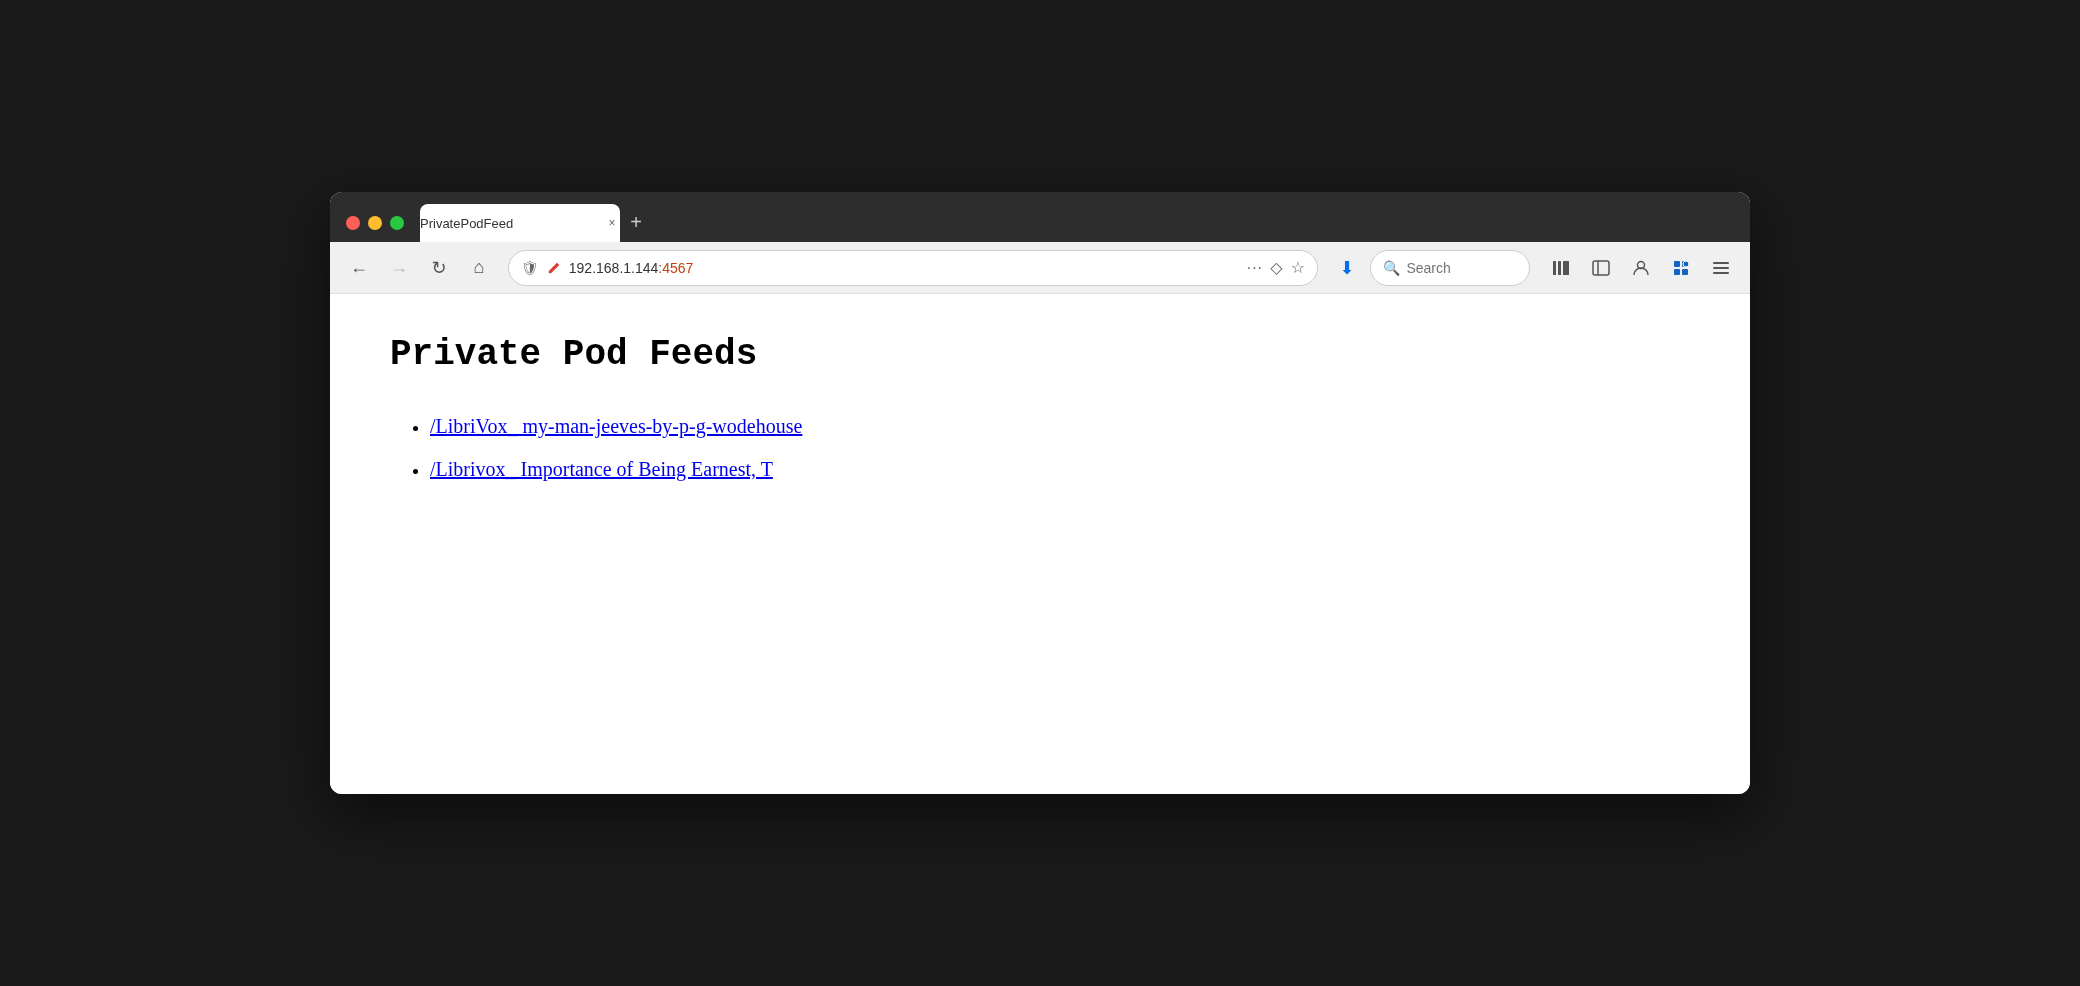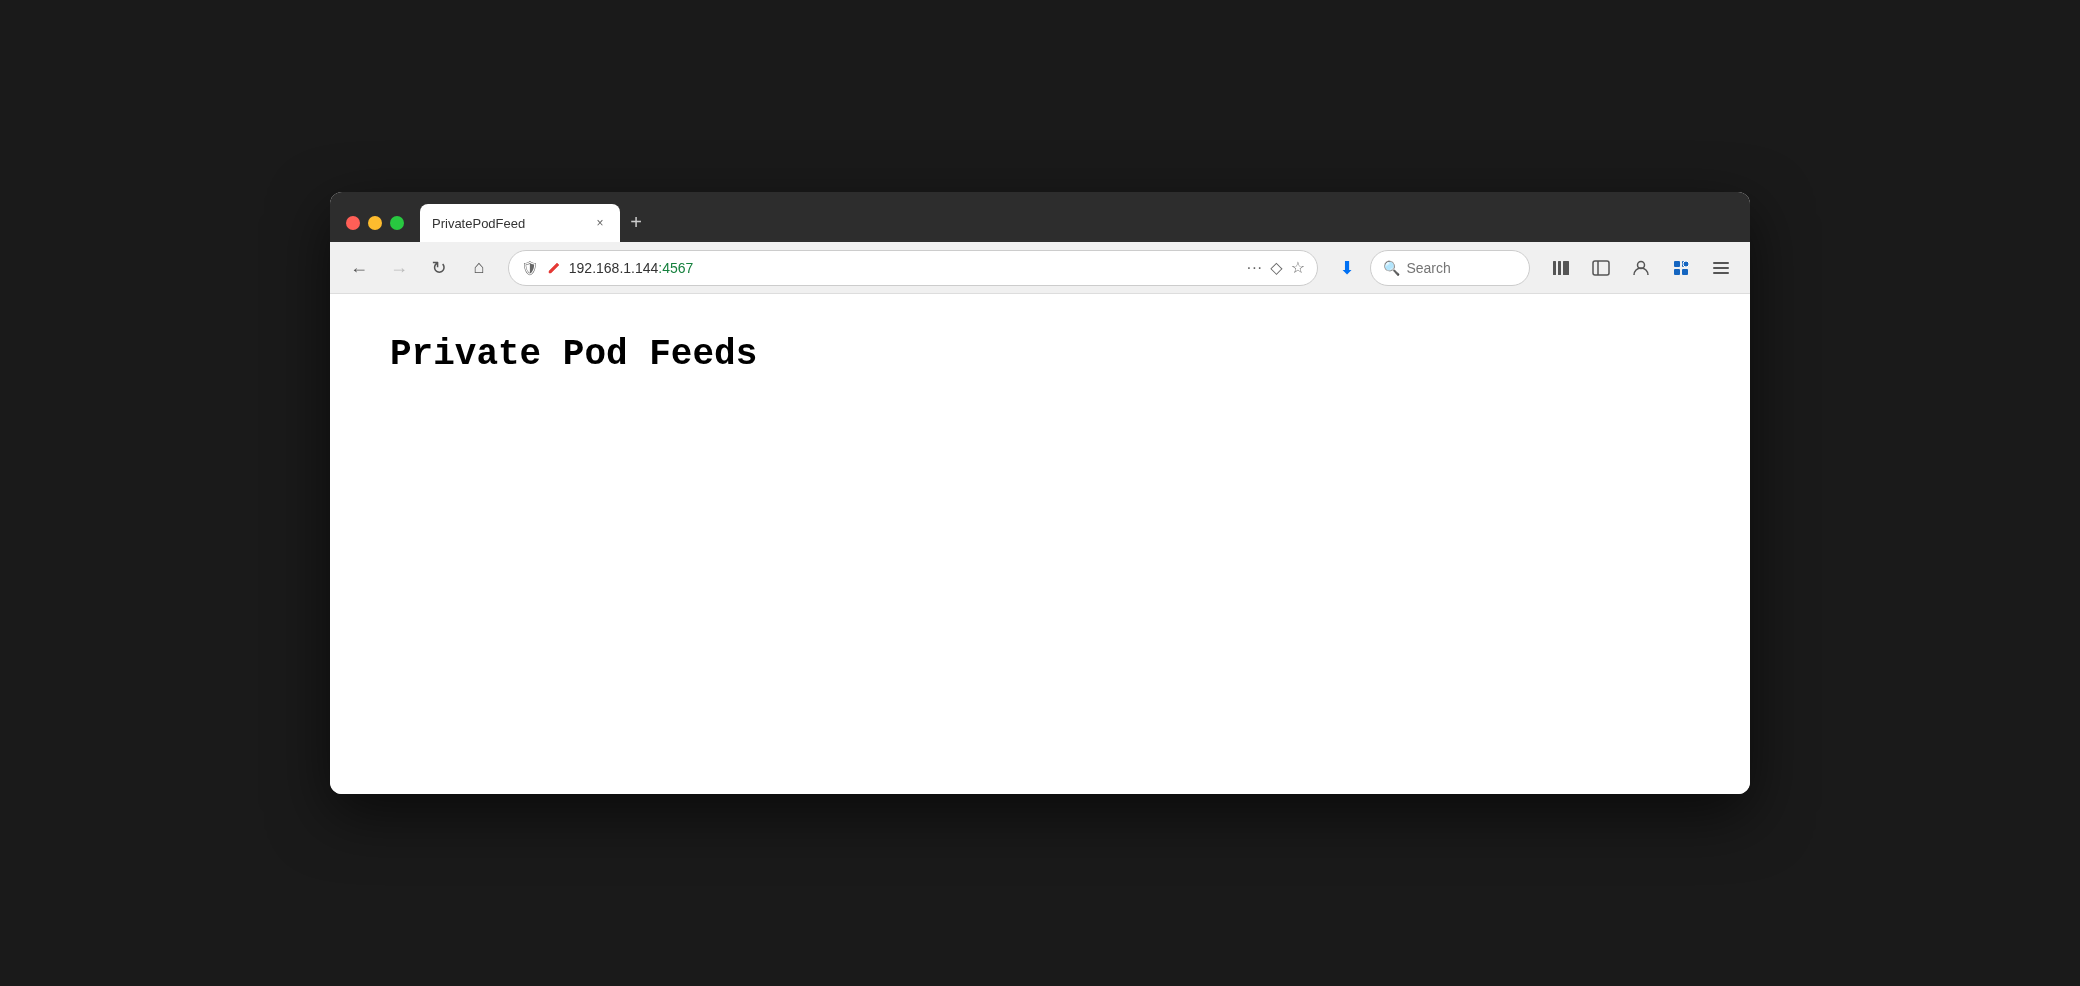--- a/index.html
+++ b/index.html
@@ -52,21 +52,21 @@
       display: flex;
       align-items: flex-end;
       flex: 1;
     }
 
     .tab {
       background: #ffffff;
       height: 38px;
       display: flex;
       align-items: center;
-      padding: 0 12px;
+      padding: 0 0;
       border-radius: 8px 8px 0 0;
       gap: 8px;
       min-width: 200px;
       max-width: 240px;
     }
 
     .tab-title {
       font-size: 13px;
       color: #333;
       flex: 1;
@@ -154,21 +154,21 @@
       align-items: center;
     }
 
     .address-text {
       flex: 1;
       font-size: 14px;
       color: #333;
     }
 
     .address-text .port {
-      color: #15803d;
+      color: #c2410c;
     }
 
     .address-actions {
       display: flex;
       align-items: center;
       gap: 8px;
       color: #666;
       font-size: 16px;
     }
 
@@ -360,15 +360,25 @@
           <rect x="2" y="9" width="16" height="2" rx="1"></rect>
           <rect x="2" y="14" width="16" height="2" rx="1"></rect>
         </svg>
       </div>
     </div>
   </div>
 
   <div class="page-content">
     <h1 class="page-title">Private Pod Feeds</h1>
 
+    <ul class="feed-list">
+
+      <li class="feed-item">
+        <a class="feed-link" href="#">/LibriVox_ my-man-jeeves-by-p-g-wodehouse</a>
+      </li>
+
+      <li class="feed-item">
+        <a class="feed-link" href="#">/Librivox_ Importance of Being Earnest, T</a>
+      </li>
+    </ul>
   </div>
 
 </div>
 
 </body></html>

